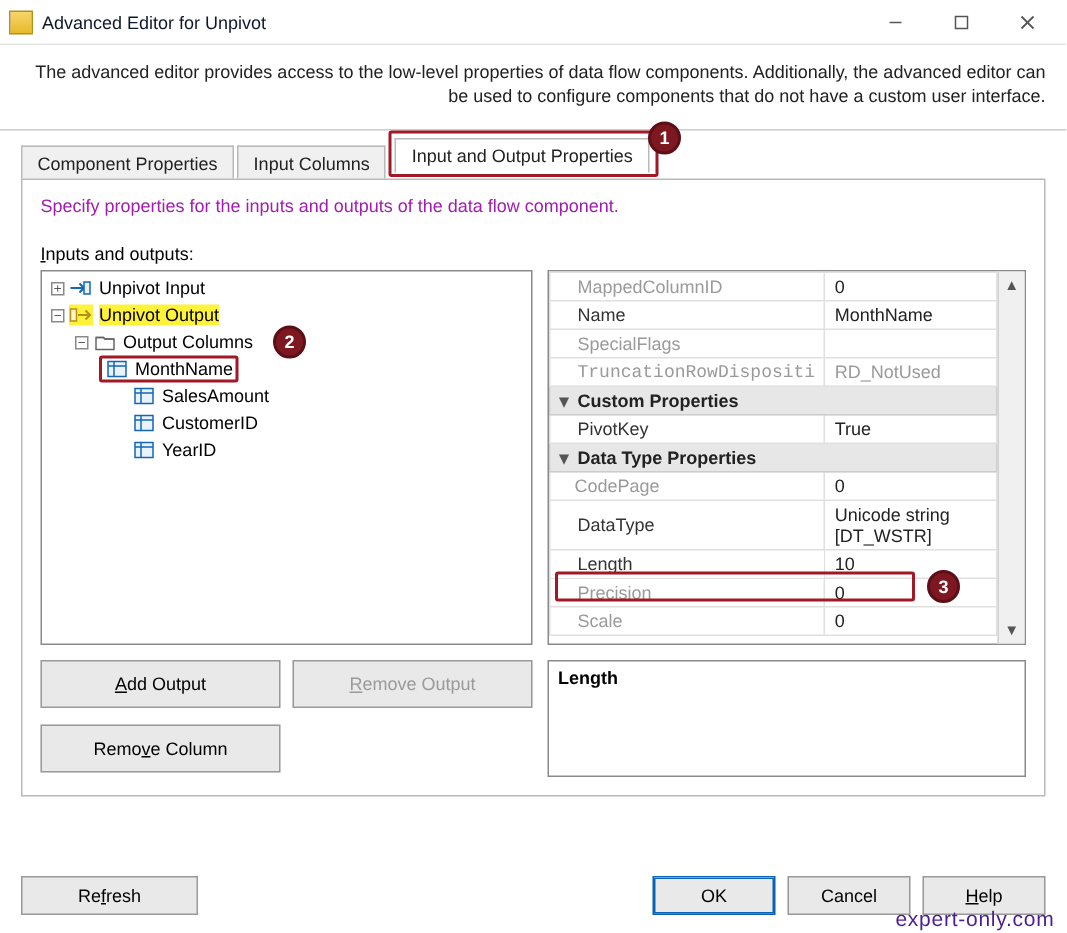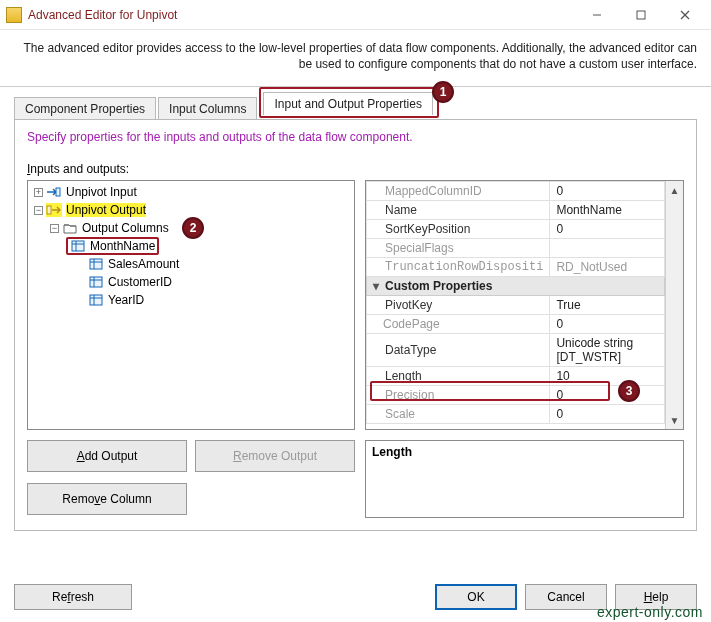--- a/index.html
+++ b/index.html
@@ -21,21 +21,21 @@
     display: flex;
     align-items: center;
     padding: 0 4px 0 6px;
     background: #fff;
   }
   .titlebar .app-icon {
     width: 16px; height: 16px; margin-right: 6px;
     background: linear-gradient(#f7d56a,#e8b92a);
     border: 1px solid #b38f1c;
   }
-  .titlebar .title { flex: 1; font-size: 12px; color: #7f1d1d; }
+  .titlebar .title { flex: 1; font-size: 12px; color: #0f172a; }
   .titlebar .win-btn {
     width: 44px; height: 28px; display: flex; align-items: center; justify-content: center;
     color: #555; font-size: 13px;
   }
   
   .desc {
     padding: 10px 14px 14px 14px;
     line-height: 1.35;
     color: #222;
     border-bottom: 1px solid #ccc;
@@ -230,21 +230,21 @@
     border-radius: 50%;
     background: #7d1720;
     color: #fff;
     display:flex; align-items:center; justify-content:center;
     font-weight:700; font-size:12px;
     border: 2px solid #5c0f17;
     z-index: 50;
   }
   .watermark {
     position:absolute; right:8px; bottom:2px;
-    color:#14532d; font-size:14px; letter-spacing:0.5px;
+    color:#4c1d95; font-size:14px; letter-spacing:0.5px;
     pointer-events:none;
   }
 </style>
 </head>
 <body>
 
 <div class="titlebar">
   <span class="app-icon"></span>
   <span class="title">Advanced Editor for Unpivot</span>
   <div class="win-btn">
@@ -368,37 +368,36 @@
           <tbody>
               <tr>
             <td class="key disabled" style="padding-left:18px;">MappedColumnID</td>
             <td class="val">0</td>
           </tr>
           <tr>
             <td class="key" style="padding-left:18px;">Name</td>
             <td class="val">MonthName</td>
           </tr>
           <tr>
-            <td class="key" style="padding-left:18px;">SortKeyPosition</td>
-            <td class="val">0</td>
-          </tr>
-          <tr>
             <td class="key disabled" style="padding-left:18px;">SpecialFlags</td>
             <td class="val"></td>
           </tr>
           <tr>
             <td class="key disabled" style="padding-left:18px;font-family:Liberation Mono, monospace;">TruncationRowDispositi</td>
             <td class="val" style="color:#9a9a9a">RD_NotUsed</td>
           </tr>
           <tr class="cat">
             <td colspan="2"><span class="caret">▾</span><span>Custom Properties</span></td>
           </tr>
           <tr>
             <td class="key" style="padding-left:18px;">PivotKey</td>
             <td class="val">True</td>
+          </tr>
+          <tr class="cat">
+            <td colspan="2"><span class="caret">▾</span><span>Data Type Properties</span></td>
           </tr>
           <tr>
             <td class="key disabled" style="padding-left:16px;">CodePage</td>
             <td class="val">0</td>
           </tr>
           <tr>
             <td class="key" style="padding-left:18px;">DataType</td>
             <td class="val">Unicode string [DT_WSTR]</td>
           </tr>
           <tr class="length">

